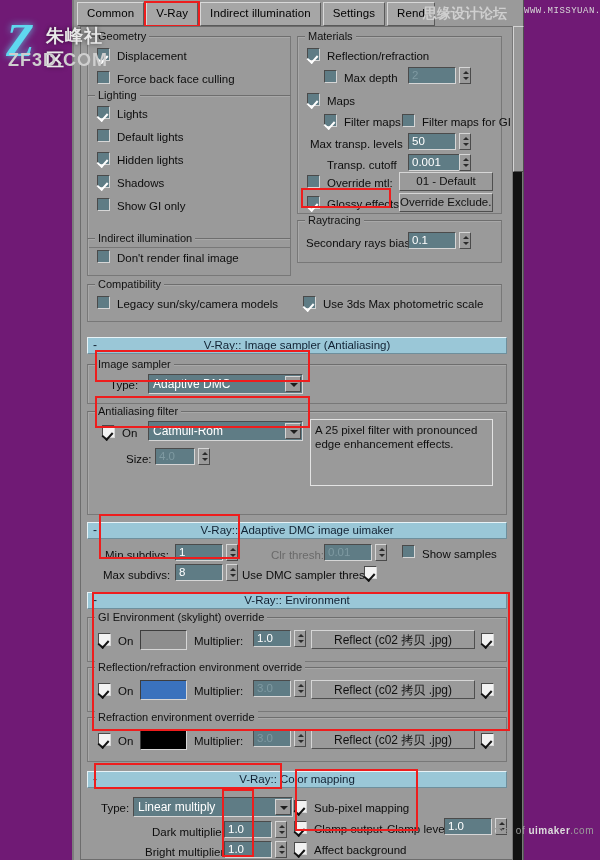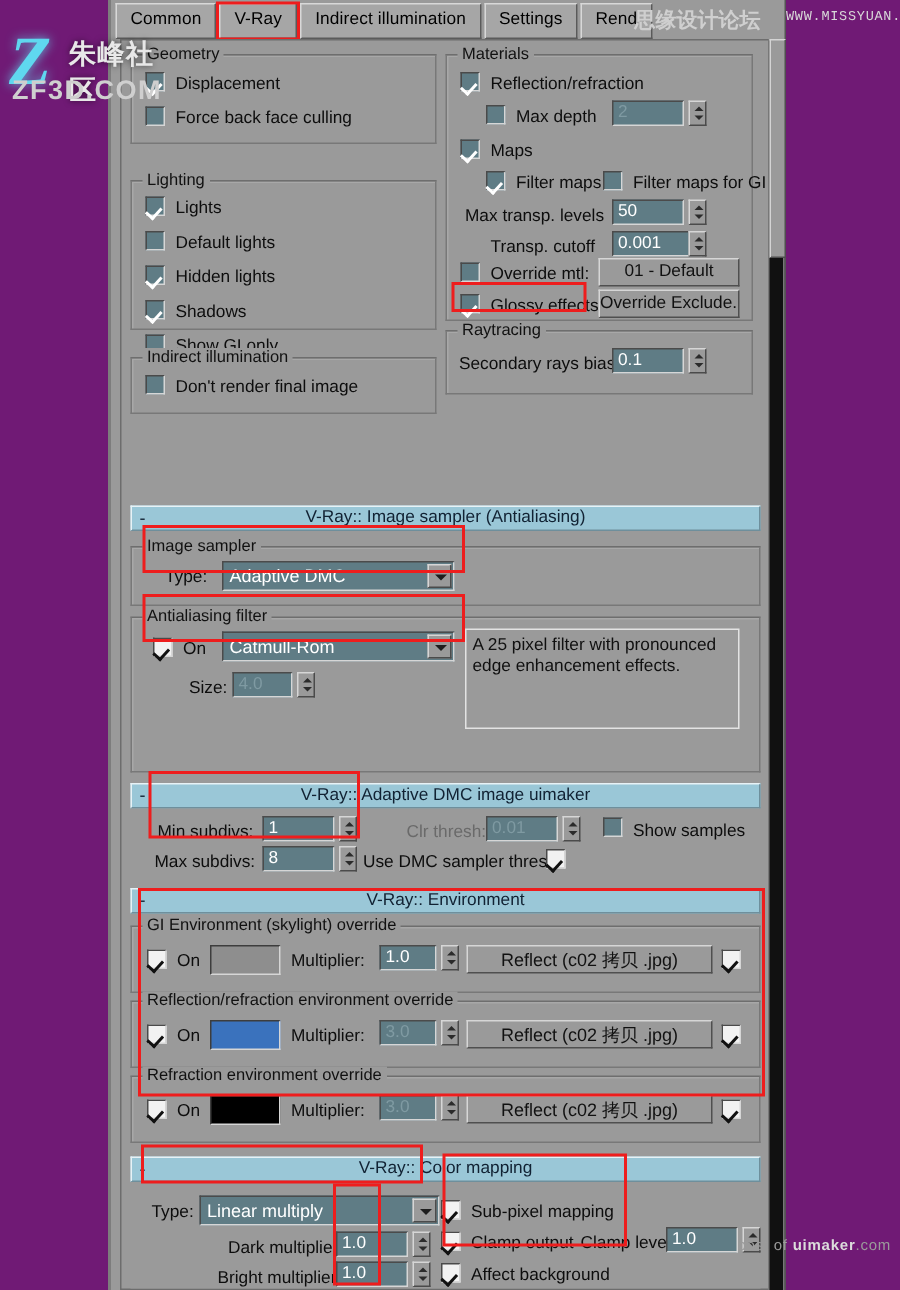--- a/index.html
+++ b/index.html
@@ -324,40 +324,47 @@
   <div class="scrollbody">
 
     <div class="grp" style="left:6px; top:9px; width:204px; height:60px;">
       <span class="gtitle">Geometry</span>
       <div class="cb on" style="left:9px; top:11px;"></div>
       <span class="lbl" style="left:29px; top:12px;">Displacement</span>
       <div class="cb" style="left:9px; top:34px;"></div>
       <span class="lbl" style="left:29px; top:35px;">Force back face culling</span>
     </div>
 
-    <div class="grp" style="left:6px; top:93px; width:204px; height:100px;">
+    <div class="grp" style="left:6px; top:68px; width:204px; height:153px;">
       <span class="gtitle">Lighting</span>
       <div class="cb on" style="left:9px; top:10px;"></div>
       <span class="lbl" style="left:29px; top:11px;">Lights</span>
       <div class="cb" style="left:9px; top:33px;"></div>
       <span class="lbl" style="left:29px; top:34px;">Default lights</span>
       <div class="cb on" style="left:9px; top:56px;"></div>
       <span class="lbl" style="left:29px; top:57px;">Hidden lights</span>
       <div class="cb on" style="left:9px; top:79px;"></div>
       <span class="lbl" style="left:29px; top:80px;">Shadows</span>
       <div class="cb" style="left:9px; top:102px;"></div>
       <span class="lbl" style="left:29px; top:103px;">Show GI only</span>
     </div>
 
     <div class="grp" style="left:6px; top:211px; width:204px; height:38px;">
       <span class="gtitle">Indirect illumination</span>
       <div class="cb" style="left:9px; top:11px;"></div>
       <span class="lbl" style="left:29px; top:12px;">Don't render final image</span>
     </div>
 
+    <div class="grp" style="left:6px; top:257px; width:415px; height:38px;">
+      <span class="gtitle">Compatibility</span>
+      <div class="cb" style="left:9px; top:11px;"></div>
+      <span class="lbl" style="left:29px; top:12px;">Legacy sun/sky/camera models</span>
+      <div class="cb on" style="left:215px; top:11px;"></div>
+      <span class="lbl" style="left:235px; top:12px;">Use 3ds Max photometric scale</span>
+    </div>
 
     <div class="grp" style="left:216px; top:9px; width:205px; height:178px;">
       <span class="gtitle">Materials</span>
 
       <div class="cb on" style="left:9px; top:11px;"></div>
       <span class="lbl" style="left:29px; top:12px;">Reflection/refraction</span>
 
       <div class="cb" style="left:26px; top:33px;"></div>
       <span class="lbl" style="left:46px; top:34px;">Max depth</span>
       <div class="fld dimtxt" style="left:110px; top:30px; width:48px;">2</div>

